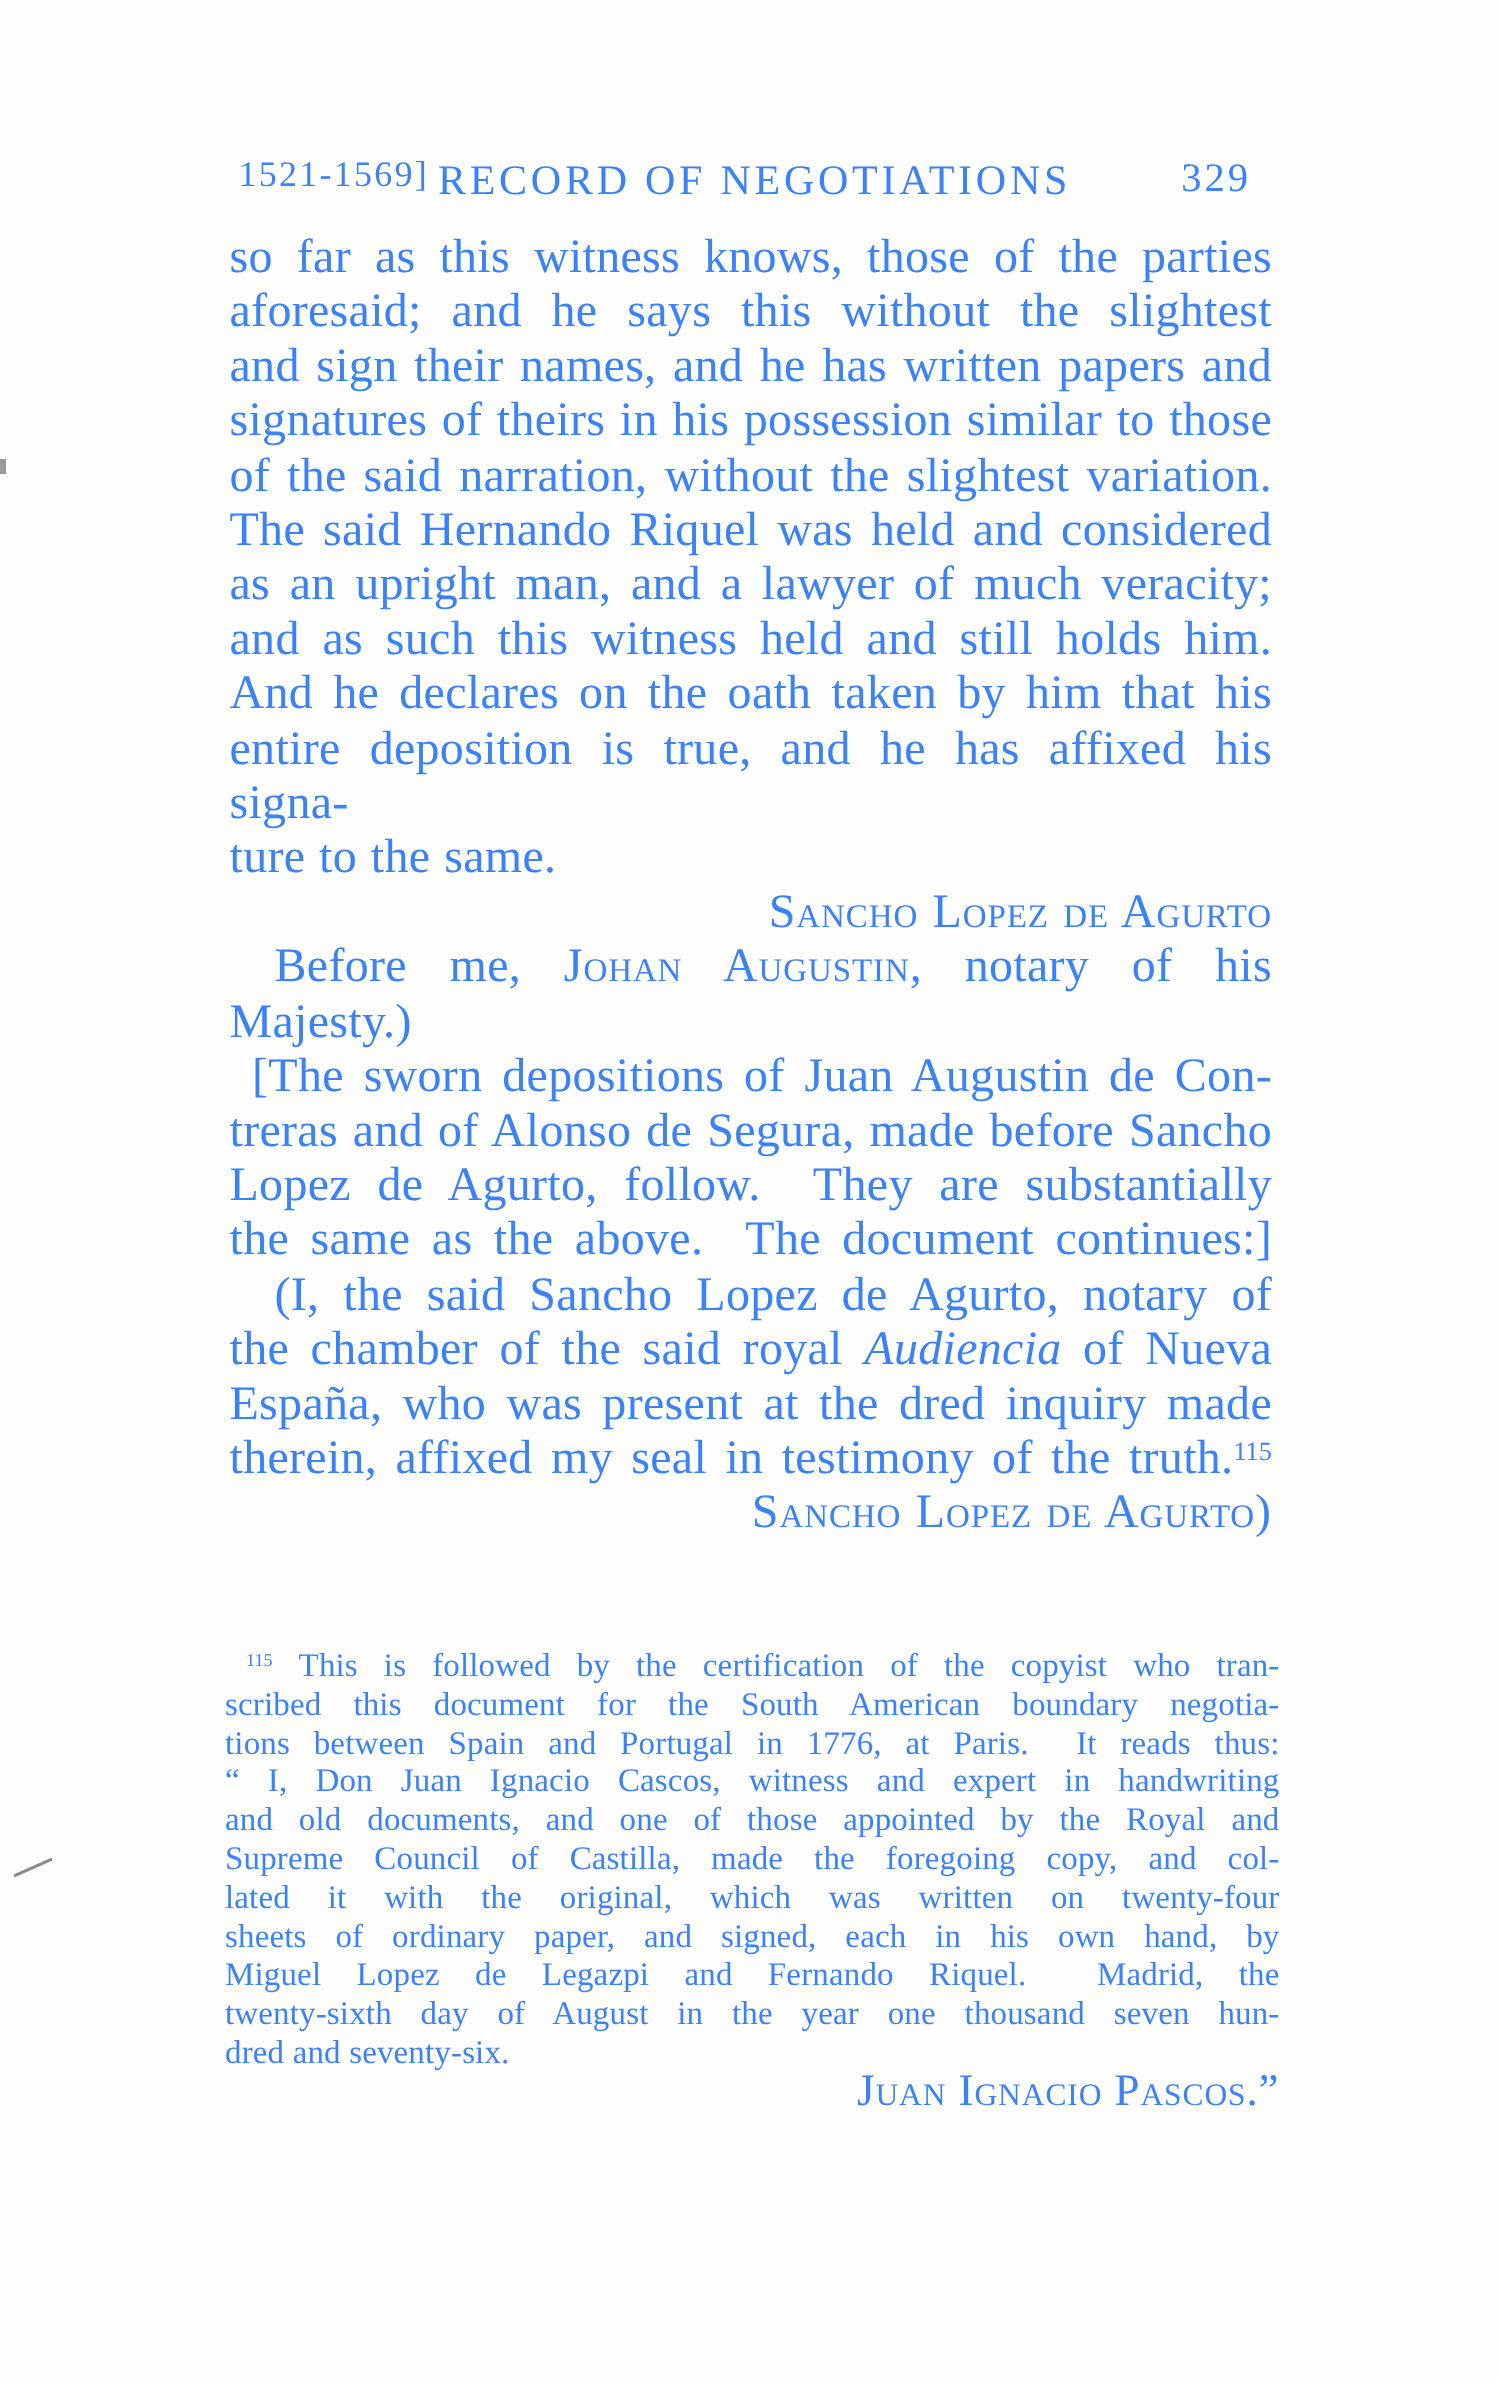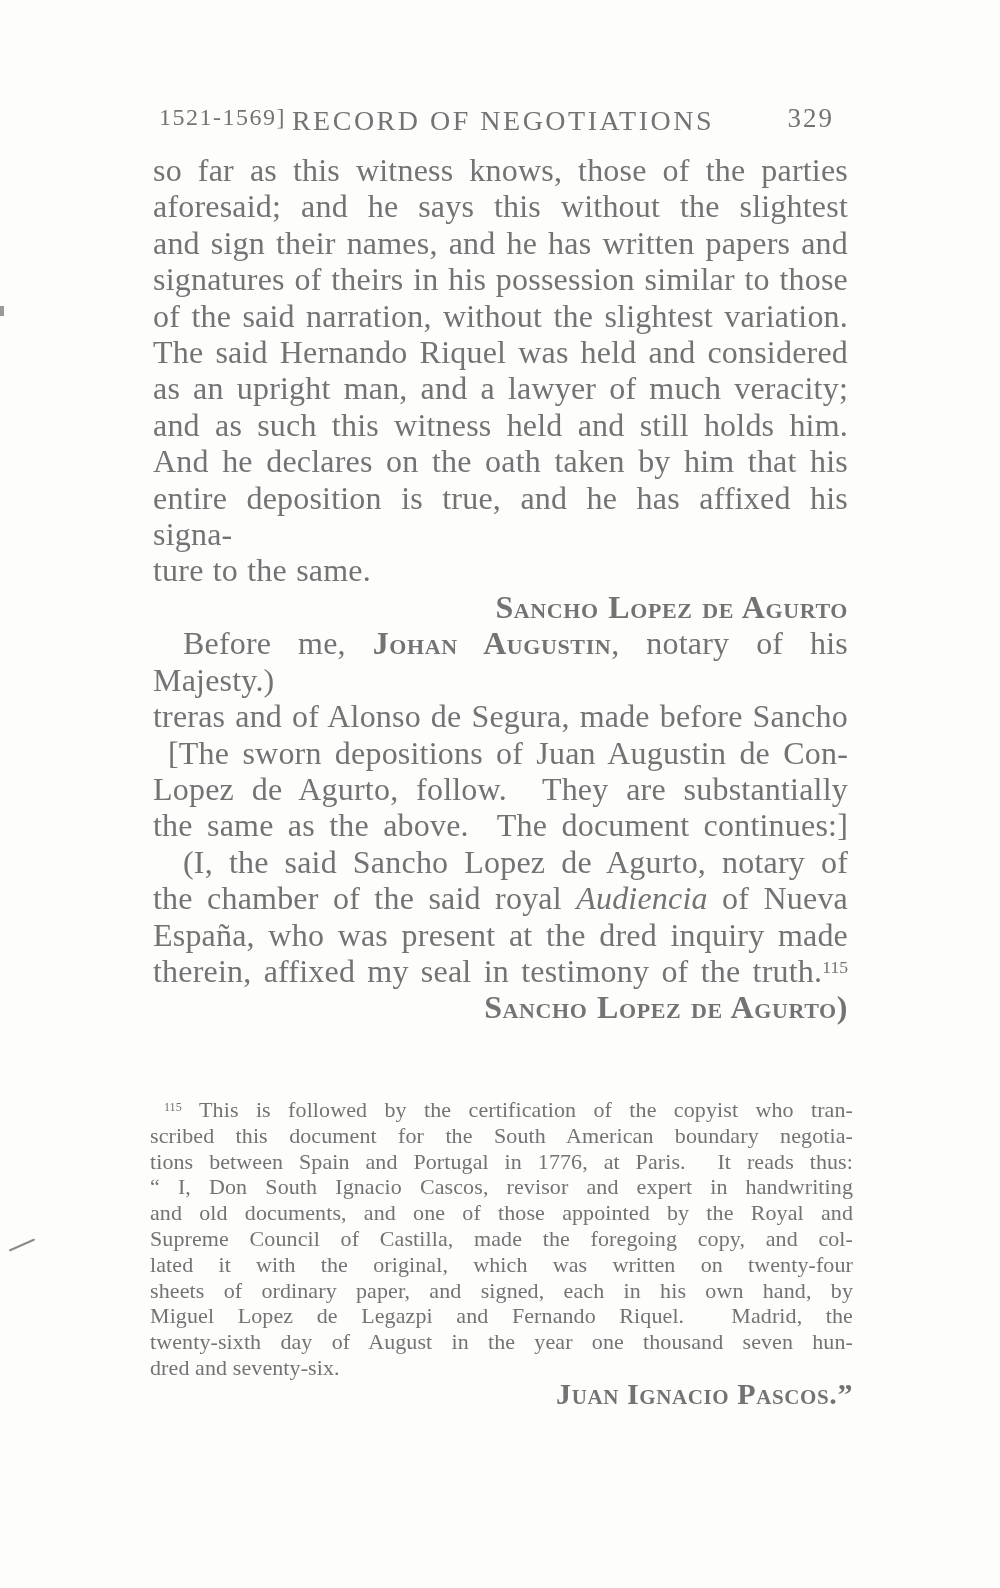--- a/index.html
+++ b/index.html
@@ -3,21 +3,21 @@
 <meta charset="utf-8">
 <style>
   * { margin: 0; padding: 0; box-sizing: border-box; }
   html, body { background: #e8e8e8; }
   .page {
     position: relative;
     width: 1000px;
     height: 1588px;
     margin: 0 auto;
     background: #fdfdfc;
-    color: #737373;
+    color: #3b82f6;
     font-family: "Liberation Serif", "DejaVu Serif", serif;
     overflow: hidden;
   }
   
   .running-head {
     position: absolute;
     top: 104px;
     left: 153px;
     width: 695px;
     height: 34px;
@@ -55,21 +55,21 @@
   .line {
     text-align: justify;
     text-align-last: justify;
     white-space: nowrap;
     white-space: normal;
   }
   .line.end { text-align-last: left; }
   .line.ind { text-indent: 30px; }
   .line.ind-sm { text-indent: 15px; }
   .line.sig { text-align: right; text-align-last: right; }
-  .sc { font-variant: small-caps; letter-spacing: 0.6px; font-weight: bold; }
+  .sc { font-variant: small-caps; letter-spacing: 0.6px; }
   .it { font-style: italic; }
   sup.fnref {
     font-size: 0.55em;
     vertical-align: 0.5em;
     line-height: 0;
     letter-spacing: 0;
   }
   
   .footnote {
     position: absolute;
@@ -140,22 +140,22 @@
     </div>
 
     <div>
       <div class="line ind">
         <span>Before me, </span><span class="sc">Johan Augustin</span><span>, notary of his</span>
       </div>
       <div class="line end">Majesty.)</div>
     </div>
 
     <div>
+      <div class="line ind-sm">[The sworn depositions of Juan Augustin de Con-</div>
       <div class="line">treras and of Alonso de Segura, made before Sancho</div>
-      <div class="line ind-sm">[The sworn depositions of Juan Augustin de Con-</div>
       <div class="line">Lopez de Agurto, follow.&nbsp; They are substantially</div>
       <div class="line">the same as the above.&nbsp; The document continues:]</div>
     </div>
 
     <div>
       <div class="line ind">(I, the said Sancho Lopez de Agurto, notary of</div>
       <div class="line">
         <span>the chamber of the said royal </span><span class="it">Audiencia</span><span> of Nueva</span>
       </div>
       <div class="line">España, who was present at the dred inquiry made</div>
@@ -169,21 +169,21 @@
     </div>
 
   </div>
 
   <div class="footnote">
     <div class="fline ind">
       <sup class="fnref">115</sup><span>&nbsp;This is followed by the certification of the copyist who tran-</span>
     </div>
     <div class="fline">scribed this document for the South American boundary negotia-</div>
     <div class="fline">tions between Spain and Portugal in 1776, at Paris.&nbsp; It reads thus:</div>
-    <div class="fline">“ I, Don South Ignacio Cascos, revisor and expert in handwriting</div>
+    <div class="fline">“ I, Don Juan Ignacio Cascos, witness and expert in handwriting</div>
     <div class="fline">and old documents, and one of those appointed by the Royal and</div>
     <div class="fline">Supreme Council of Castilla, made the foregoing copy, and col-</div>
     <div class="fline">lated it with the original, which was written on twenty-four</div>
     <div class="fline">sheets of ordinary paper, and signed, each in his own hand, by</div>
     <div class="fline">Miguel Lopez de Legazpi and Fernando Riquel.&nbsp; Madrid, the</div>
     <div class="fline">twenty-sixth day of August in the year one thousand seven hun-</div>
     <div class="fline end">dred and seventy-six.</div>
     <div class="fline sig">
       <span class="sc">Juan Ignacio Pascos.”</span>
     </div>

